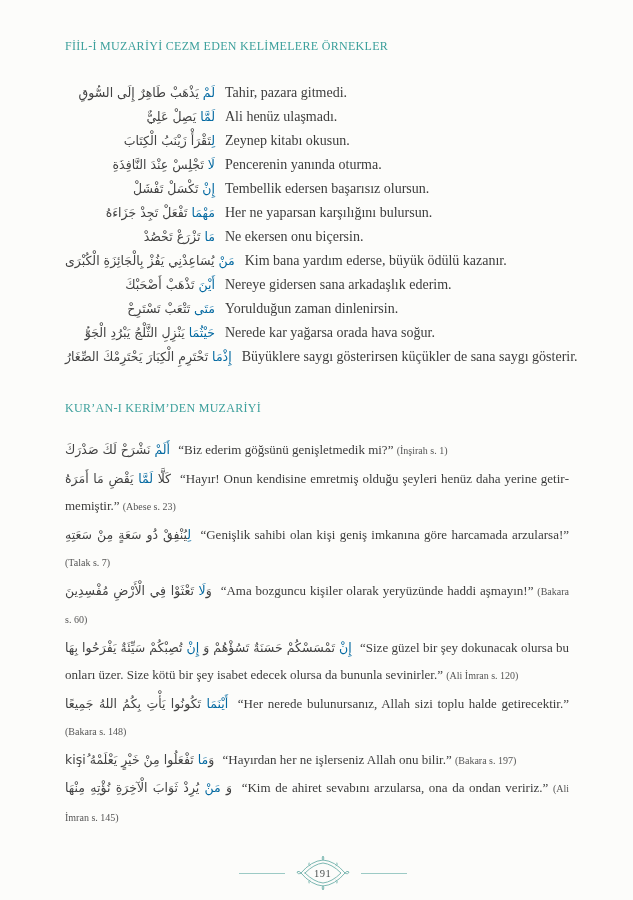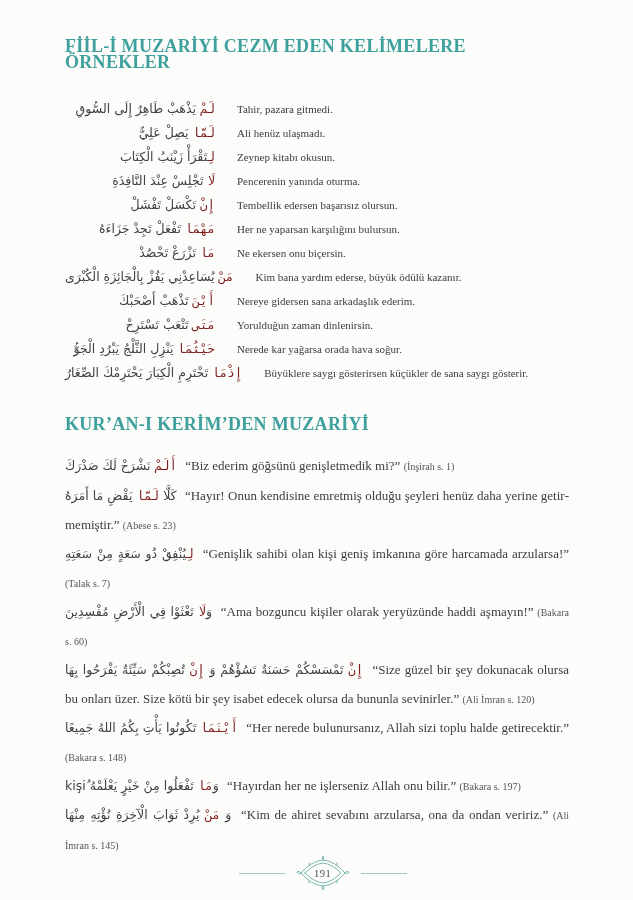--- a/index.html
+++ b/index.html
@@ -11,22 +11,22 @@
     overflow:hidden;
   }
   .page{
     position:relative;
     box-sizing:border-box;
     width:633px;height:900px;
     padding:38px 64px 0 65px;
   }
   .section-title{
     margin:0;
-    font-size:18px;
-    font-weight:bold;
+    font-size:12px;
+    font-weight:normal;
     letter-spacing:.3px;
     color:#3da09c;
     line-height:16px;
   }
   
   .ex-list{margin-top:27px;}
   .ex-row{
     display:flex;
     align-items:baseline;
     height:24px;
@@ -35,25 +35,25 @@
   .ex-ar{
     flex:0 0 150px;
     direction:rtl;
     unicode-bidi:isolate;
     white-space:nowrap;
     font-family:"DejaVu Sans",sans-serif;
     font-size:12.5px;
     color:#424242;
   }
   .ex-tr{
-    margin-left:22px;
-    font-size:11px;
+    margin-left:10px;
+    font-size:14px;
     white-space:nowrap;
   }
-  .pt{color:#7f1d1d;font-family:Liberation Mono, monospace;}
+  .pt{color:#0369a1;}
   
   .quran-title{margin-top:31px;}
   .pq-list{margin-top:20px;}
   .pq{
     margin:0;
     font-size:13px;
     line-height:27.5px;
     text-align:justify;
     text-align-last:left;
     hyphens:manual;

